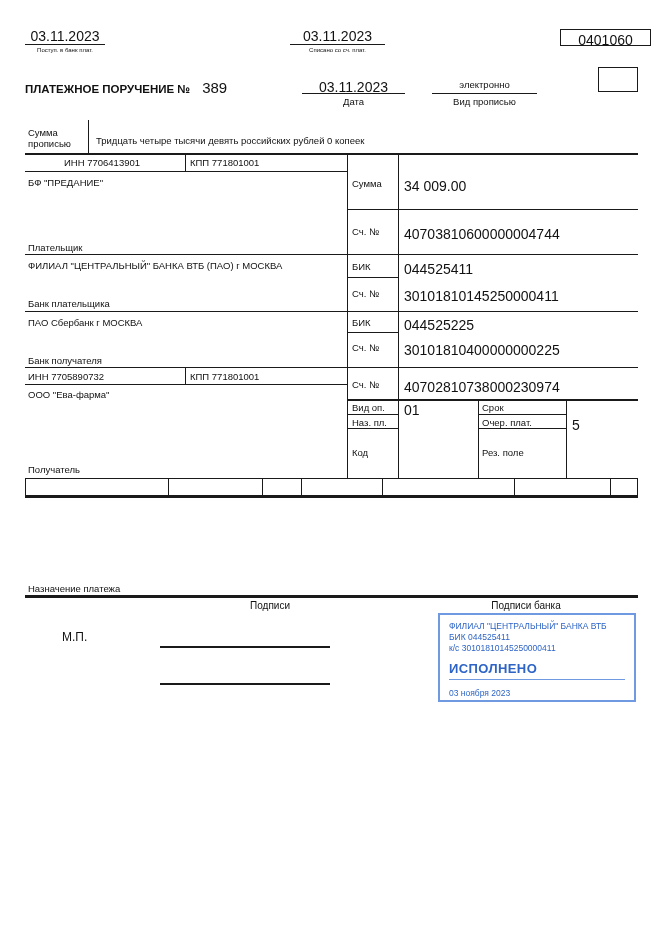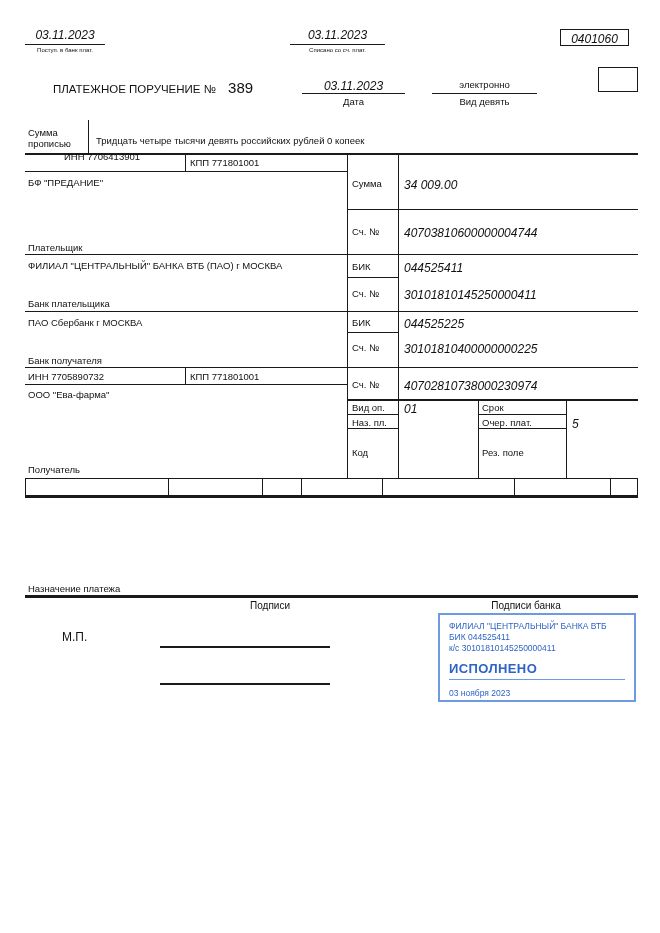--- a/index.html
+++ b/index.html
@@ -6,24 +6,24 @@
     --ink:#1a1a1a;
     --stamp-text:#2e64c6;
     --stamp-border:#6f99e0;
   }
   html,body{margin:0;padding:0;background:#fff;}
   .doc{
     position:relative;width:660px;height:933px;background:#ffffff;
     font-family:"Liberation Sans",sans-serif;color:#111;overflow:hidden;
   }
   .t{position:absolute;font-size:9.5px;line-height:1.18;white-space:nowrap;}
-  .num{font-size:12px;font-style:italic;}
+  .num{font-size:14px;}
   .small{font-size:6px;}
   .ctr{text-align:center;}
-  .b{font-weight:normal;margin-left:28px;}
+  .b{font-weight:bold;}
   .pre{white-space:pre-line;}
   .hl{position:absolute;background:var(--ink);height:1.4px;}
   .hl.med{height:2px;}
   .hl.thick{height:3px;}
   .vl{position:absolute;background:var(--ink);width:1.4px;}
   .box{position:absolute;border:1.5px solid var(--ink);box-sizing:border-box;}
   .stamp{
     position:absolute;left:438px;top:613px;width:198px;height:89px;
     border:2px solid var(--stamp-border);box-sizing:border-box;
     color:var(--stamp-text);padding:6px 9px;font-size:8.5px;line-height:11px;
@@ -40,47 +40,47 @@
 <div class="doc">
 
   <div class="t num ctr" style="left:25px;top:28px;width:80px;">03.11.2023</div>
   <div class="hl" style="left:25px;top:44px;width:80px;"></div>
   <div class="t small ctr" style="left:25px;top:46.5px;width:80px;">Поступ. в банк плат.</div>
 
   <div class="t num ctr" style="left:290px;top:28px;width:95px;">03.11.2023</div>
   <div class="hl" style="left:290px;top:44px;width:95px;"></div>
   <div class="t small ctr" style="left:290px;top:46.5px;width:95px;">Списано со сч. плат.</div>
 
-  <div class="box" style="left:560px;top:29px;width:69px;height:17px;padding-left:45px;">
+  <div class="box" style="left:560px;top:29px;width:91px;height:17px;padding-left:45px;">
     <div class="t num ctr" style="left:0;top:2px;width:100%;">0401060</div>
   </div>
 
   <div class="titlewrap">
     <span class="b">ПЛАТЕЖНОЕ ПОРУЧЕНИЕ №</span><span class="no">389</span>
   </div>
   <div class="t num ctr" style="left:302px;top:79px;width:103px;">03.11.2023</div>
   <div class="hl" style="left:302px;top:93px;width:103px;"></div>
   <div class="t ctr" style="left:302px;top:96px;width:103px;">Дата</div>
 
   <div class="t ctr" style="left:432px;top:79px;width:105px;">электронно</div>
   <div class="hl" style="left:432px;top:93px;width:105px;"></div>
-  <div class="t ctr" style="left:432px;top:96px;width:105px;">Вид девять</div>
+  <div class="t ctr" style="left:432px;top:96px;width:105px;">Вид прописью</div>
 
   <div class="box" style="left:598px;top:67px;width:40px;height:25px;border-width:1.2px;"></div>
 
   <div class="t pre" style="left:28px;top:127px;">Сумма
 прописью</div>
   <div class="vl" style="left:88px;top:120px;height:34px;"></div>
   <div class="t" style="left:96px;top:135px;">Тридцать четыре тысячи девять российских рублей 0 копеек</div>
 
   <div class="hl med" style="left:25px;top:153px;width:613px;"></div>
   <div class="vl" style="left:347px;top:153px;height:326px;"></div>
   <div class="vl" style="left:398px;top:153px;height:326px;"></div>
 
-  <div class="t" style="left:28px;top:151px;padding-left:36px;">ИНН 7706413901</div>
+  <div class="t" style="left:28px;top:157px;padding-left:36px;">ИНН 7706413901</div>
   <div class="vl" style="left:185px;top:153px;height:19px;"></div>
   <div class="t" style="left:190px;top:157px;">КПП 771801001</div>
   <div class="hl" style="left:25px;top:171px;width:322px;"></div>
   <div class="t" style="left:28px;top:177px;">БФ "ПРЕДАНИЕ"</div>
   <div class="t" style="left:28px;top:242px;text-align:center;">Плательщик</div>
   <div class="hl" style="left:25px;top:254px;width:613px;"></div>
 
   <div class="t" style="left:352px;top:178px;">Сумма</div>
   <div class="t num" style="left:404px;top:178px;">34 009.00</div>
   <div class="hl" style="left:347px;top:209px;width:291px;"></div>

